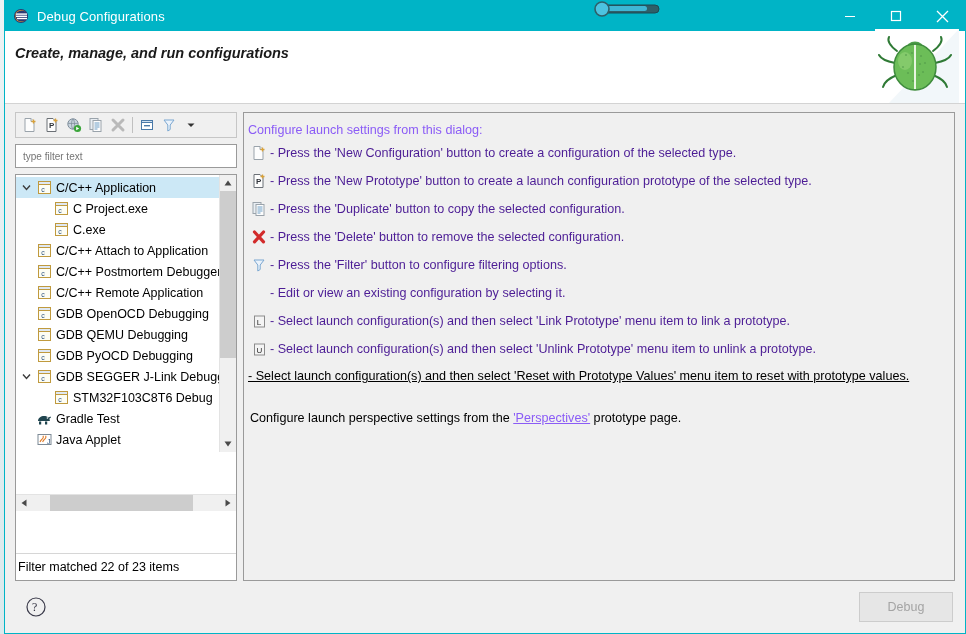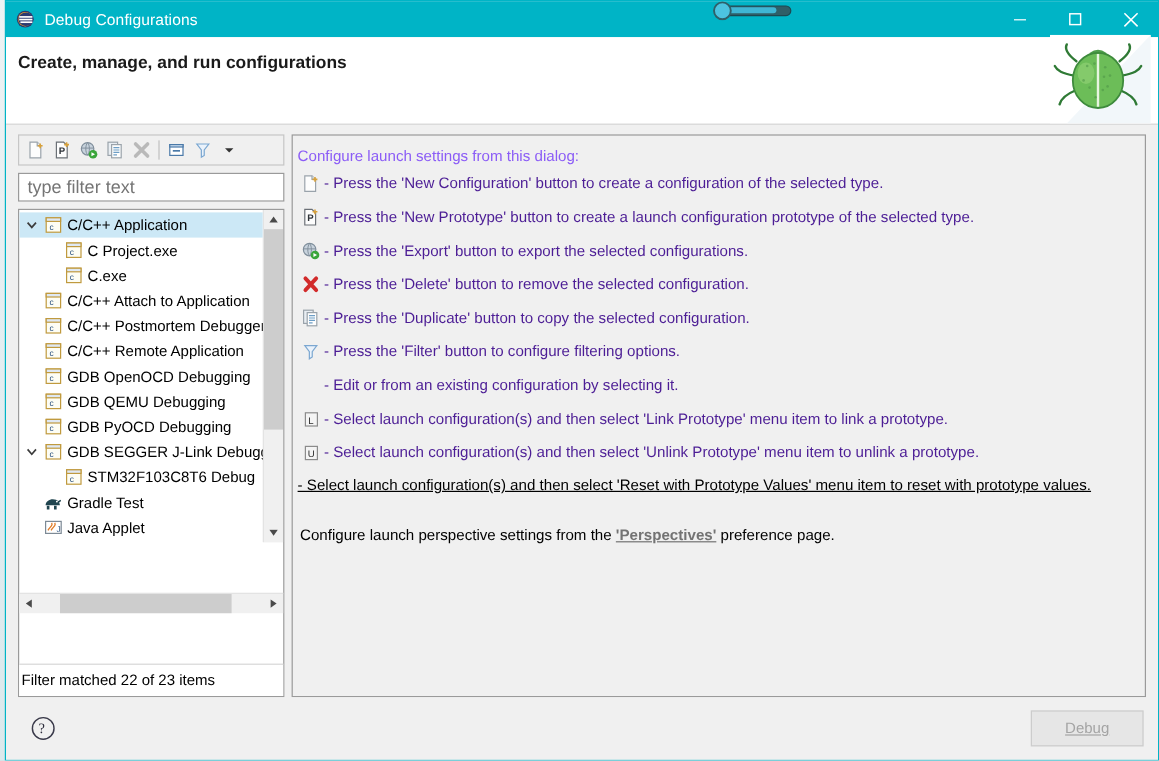--- a/index.html
+++ b/index.html
@@ -83,20 +83,21 @@
     border-bottom: 1px solid #d3d3d3;
     position: relative;
   }
   .header-title {
     position: absolute;
     left: 10px;
     top: 14px;
     font-size: 14.5px;
     font-weight: bold;
     color: #1a1a1a;
+    font-style: italic;
   }
   .header-bug {
     position: absolute;
     right: 6px;
     top: -2px;
     width: 84px;
     height: 74px;
   }
   
   .body {
@@ -143,21 +144,21 @@
     align-items: center;
     padding: 0 5px;
     box-sizing: border-box;
     flex: none;
   }
   .filter-box input {
     border: 0;
     outline: 0;
     width: 100%;
     font-family: "Liberation Sans", sans-serif;
-    font-size: 15px;
+    font-size: 10px;
     color: #6d6d6d;
     background: transparent;
   }
   .tree-wrap {
     margin-top: 6px;
     flex: 1 1 auto;
     border: 1px solid #9a9a9a;
     background: #ffffff;
     display: flex;
     flex-direction: column;
@@ -303,23 +304,22 @@
     margin-top: 2px;
     white-space: nowrap;
     text-decoration: underline;
   }
   .rp-foot {
     font-size: 12.6px;
     margin-top: 28px;
     padding-left: 2px;
   }
   .rp-link {
-    color: #737373;
+    color: #8b5cf6;
     text-decoration: underline;
-    font-weight: bold;
   }
   
   .footer {
     flex: none;
     height: 52px;
     background: #f0f0f0;
     display: flex;
     align-items: center;
     padding: 0 12px;
     box-sizing: border-box;
@@ -341,21 +341,20 @@
     font-size: 12.5px;
     font-family: "Liberation Sans", sans-serif;
     background: #e1e1e1;
     border: 1px solid #a0a0a0;
     color: #1a1a1a;
   }
   .btn.disabled {
     color: #a4a4a4;
     background: #e6e6e6;
     border-color: #cccccc;
-    text-decoration: underline;
   }
 </style>
 </head>
 <body>
 
 <div id="screen">
   <div class="bg-strip"></div>
 
   <div class="dialog">
 
@@ -774,66 +773,55 @@
           <span class="rp-ico">
             <svg width="16" height="16" viewBox="0 0 16 16">
                 <path d="M3 1.5h6l3 3v10H3z" fill="#fdfdfd" stroke="#6b7076"></path>
                 <text x="5" y="11" font-family="Liberation Sans, sans-serif" font-size="8" font-weight="bold" fill="#30343a">P</text>
                 <path d="M11.5 1.5v4 M9.5 3.5h4" stroke="#d8a13a" stroke-width="1.3"></path>
               </svg>
           </span>
           <span class="rp-txt">- Press the 'New Prototype' button to create a launch configuration prototype of the selected type.</span>
         </div>
 
-        <div class="rp-line">
-          <span class="rp-ico">
-            <svg width="16" height="16" viewBox="0 0 16 16">
-                <circle cx="7" cy="7" r="5.2" fill="#c8d3dd" stroke="#7f8e9b"></circle>
-                <path d="M2.2 6.4h9.6 M7 1.9c-2 2-2 8.2 0 10.2 M7 1.9c2 2 2 8.2 0 10.2" stroke="#7f8e9b" fill="none" stroke-width=".8"></path>
-                <circle cx="11.5" cy="11.5" r="3.6" fill="#3aa53a"></circle>
-                <path d="M10.2 9.8l3 1.7-3 1.7z" fill="#ffffff"></path>
-              </svg>
-          </span>
-          <span class="rp-txt">- Press the 'Export' button to export the selected configurations.</span>
-        </div>
-
-        <div class="rp-line">
-          <span class="rp-ico">
-            <svg width="16" height="16" viewBox="0 0 16 16">
-                <path d="M3.5 3 L12.5 12.8 M12.5 3 L3.5 12.8" stroke="#d22b2b" stroke-width="3.2" stroke-linecap="round"></path>
-              </svg>
-          </span>
-          <span class="rp-txt">- Press the 'Delete' button to remove the selected configuration.</span>
-        </div>
 
         <div class="rp-line">
           <span class="rp-ico">
             <svg width="16" height="16" viewBox="0 0 16 16">
                 <rect x="2" y="1.5" width="8" height="11" fill="#e9eef3" stroke="#9aa3ab"></rect>
                 <rect x="5" y="3.5" width="8" height="11" fill="#fdfdfd" stroke="#9aa3ab"></rect>
                 <g stroke="#6d9ec6" stroke-width="1">
                   <path d="M6.5 6h5 M6.5 8h5 M6.5 10h5 M6.5 12h3"></path>
                 </g>
               </svg>
           </span>
           <span class="rp-txt">- Press the 'Duplicate' button to copy the selected configuration.</span>
         </div>
 
         <div class="rp-line">
           <span class="rp-ico">
             <svg width="16" height="16" viewBox="0 0 16 16">
+                <path d="M3.5 3 L12.5 12.8 M12.5 3 L3.5 12.8" stroke="#d22b2b" stroke-width="3.2" stroke-linecap="round"></path>
+              </svg>
+          </span>
+          <span class="rp-txt">- Press the 'Delete' button to remove the selected configuration.</span>
+        </div>
+
+        <div class="rp-line">
+          <span class="rp-ico">
+            <svg width="16" height="16" viewBox="0 0 16 16">
                 <path d="M3 3h10l-3.8 5v4.5l-2.4 1.5V8z" fill="#eaf2fb" stroke="#7ba7d1"></path>
               </svg>
           </span>
           <span class="rp-txt">- Press the 'Filter' button to configure filtering options.</span>
         </div>
 
         <div class="rp-line">
           <span class="rp-ico"></span>
-          <span class="rp-txt">- Edit or from an existing configuration by selecting it.</span>
+          <span class="rp-txt">- Edit or view an existing configuration by selecting it.</span>
         </div>
 
         <div class="rp-line">
           <span class="rp-ico">
             <svg width="15" height="15" viewBox="0 0 15 15">
                 <rect x="2.5" y="2" width="10" height="11" fill="#f4f4f4" stroke="#8b8b8b"></rect>
                 <text x="4.8" y="11" font-family="Liberation Sans, sans-serif" font-size="8" fill="#2b2b2b">L</text>
               </svg>
           </span>
           <span class="rp-txt">- Select launch configuration(s) and then select 'Link Prototype' menu item to link a prototype.</span>
@@ -845,21 +833,21 @@
                 <rect x="2.5" y="2" width="10" height="11" fill="#f4f4f4" stroke="#8b8b8b"></rect>
                 <text x="4.4" y="11" font-family="Liberation Sans, sans-serif" font-size="8" fill="#2b2b2b">U</text>
               </svg>
           </span>
           <span class="rp-txt">- Select launch configuration(s) and then select 'Unlink Prototype' menu item to unlink a prototype.</span>
         </div>
 
         <div class="rp-plain">- Select launch configuration(s) and then select 'Reset with Prototype Values' menu item to reset with prototype values.</div>
 
         <div class="rp-foot">
-          <span>Configure launch perspective settings from the </span><a class="rp-link" href="#">'Perspectives'</a><span> preference page.</span>
+          <span>Configure launch perspective settings from the </span><a class="rp-link" href="#">'Perspectives'</a><span> prototype page.</span>
         </div>
       </div>
     </div>
 
     <div class="footer">
       <div class="help-btn">
         <svg width="22" height="22" viewBox="0 0 22 22">
           <circle cx="11" cy="11" r="9" fill="#f0f0f0" stroke="#3a3a4a" stroke-width="1.2"></circle>
           <text x="7" y="15" font-family="Liberation Serif, serif" font-size="12" fill="#2b2b3a">?</text>
         </svg>

